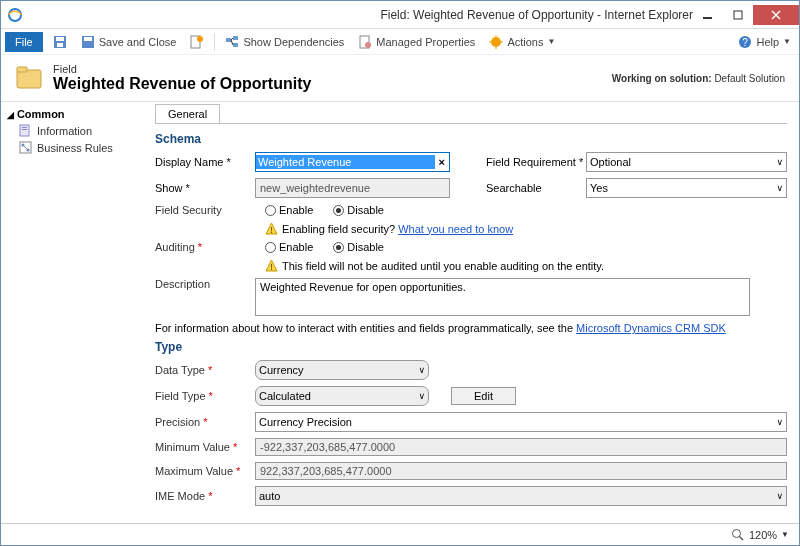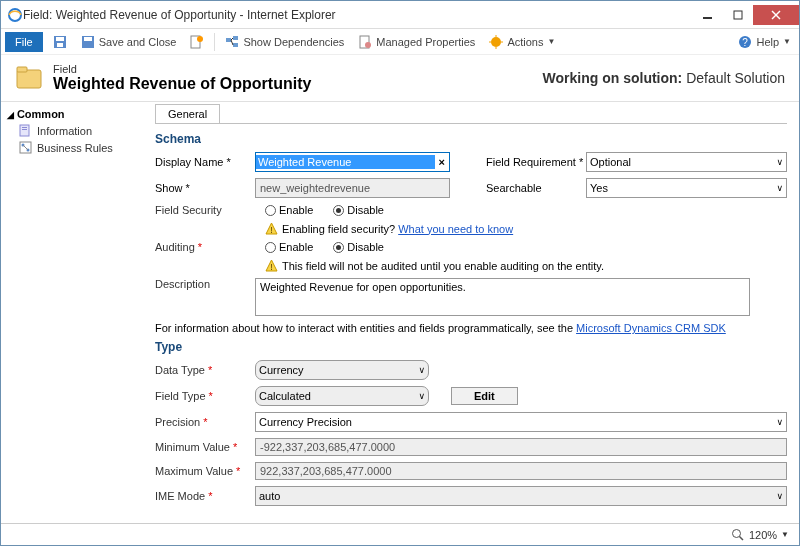--- a/index.html
+++ b/index.html
@@ -1,33 +1,33 @@
 <!DOCTYPE html>
 <html><head>
 <meta charset="utf-8">
 <style>
 * { box-sizing: border-box; margin: 0; padding: 0; font-family: "Segoe UI", Tahoma, sans-serif; }
 body { background: #fff; font-size: 11px; color: #000; width: 800px; height: 546px; overflow: hidden; border: 1px solid #6b90b0; position: relative; }
 .titlebar { height: 28px; background: #fff; display: flex; align-items: center; border-bottom: 1px solid #ddd; }
 .titlebar .ie-icon { width: 16px; height: 16px; margin-left: 6px; display: inline-block; }
-.titlebar .title { flex: 1; text-align: left; font-size: 12px; color: #333; }
+.titlebar .title { flex: 1; text-align: right; font-size: 12px; color: #333; }
 .titlebar .winbtn { width: 30px; height: 20px; display: flex; align-items: center; justify-content: center; background: #fff; margin: 0; cursor: pointer; }
 .titlebar .winbtn.close { background: #c8504f; color: #fff; width: 46px; height: 20px; }
 .titlebar .winbtn.min, .titlebar .winbtn.max { color: #333; }
 .toolbar { height: 26px; background: #fff; display: flex; align-items: center; padding: 0 4px; gap: 6px; border-bottom: 1px solid #eee; }
 .filebtn { background: #1d6fba; color: #fff; padding: 4px 10px; font-size: 11px; cursor: pointer; }
 .tbtn { display: flex; align-items: center; gap: 4px; padding: 2px 4px; cursor: pointer; color: #444; }
 .tbtn .icn { width: 14px; height: 14px; display: inline-block; }
 .toolbar .spacer { flex: 1; }
 .header { display: flex; align-items: center; padding: 8px 14px; border-bottom: 1px solid #e0e0e0; }
 .header .hicon { width: 30px; height: 28px; margin-right: 8px; }
 .header .htext { flex: 1; }
 .header .htext .sub { font-size: 11px; color: #333; }
 .header .htext .main { font-size: 16px; font-weight: bold; }
-.header .right { font-size: 14px; color: #333; margin-left: 8px; }
+.header .right { font-size: 10px; color: #333; margin-left: 8px; }
 .header .right b { font-weight: bold; }
 .body { display: flex; height: 422px; }
 .side { width: 150px; padding: 4px 6px; border-right: 1px solid #fff; }
 .side .group { font-size: 11px; font-weight: bold; padding: 2px 0; }
 .side .tri { font-size: 9px; margin-right: 3px; }
 .side .item { display: flex; align-items: center; gap: 5px; padding: 2px 0 2px 12px; cursor: pointer; color: #333; }
 .side .item svg { width: 13px; height: 13px; }
 .content { flex: 1; padding: 0 12px 8px 4px; overflow: hidden; }
 .tabs { display: flex; margin-top: 2px; }
 .tab { border: 1px solid #c0c0c0; border-bottom: none; padding: 3px 12px; font-size: 11px; background: #fff; cursor: pointer; }
@@ -50,21 +50,21 @@
 .txtsel .x { padding: 0 4px; font-weight: bold; cursor: pointer; }
 .radio { display: inline-flex; align-items: center; gap: 3px; margin-right: 14px; font-size: 11px; }
 .radio .r { width: 11px; height: 11px; border: 1px solid #555; border-radius: 50%; display: inline-flex; align-items: center; justify-content: center; }
 .radio .r .dot { width: 5px; height: 5px; background: #333; border-radius: 50%; }
 .warn { width: 13px; height: 13px; display: inline-block; margin-right: 4px; vertical-align: middle; }
 .warnline { font-size: 11px; margin: 2px 0 6px 110px; display: flex; align-items: center; }
 .warnline a { color: #1a56c8; }
 textarea { width: 495px; height: 38px; resize: none; font-family: inherit; }
 .infoline { font-size: 11px; margin: 6px 0; }
 .infoline a { color: #1a56c8; text-decoration: underline; }
-.editbtn { border: 1px solid #999; background: #f1f1f1; padding: 2px 22px; font-size: 11px; margin-left: 22px; cursor: pointer; font-weight: bold; }
+.editbtn { border: 1px solid #999; background: #f1f1f1; padding: 2px 22px; font-size: 11px; margin-left: 22px; cursor: pointer; }
 .footer { position: absolute; bottom: 0; left: 0; right: 0; height: 22px; border-top: 1px solid #ccc; display: flex; align-items: center; justify-content: flex-end; padding: 0 10px; gap: 4px; background: #fff; }
 .footer .zoomicon { width: 14px; height: 14px; }
 .footer .zoom { font-size: 11px; color: #333; }
 .footer .drop { font-size: 8px; color: #333; }
 .form-right .lbl { width: 105px; }
 </style>
 </head>
 <body>
 
 <div class="titlebar">

